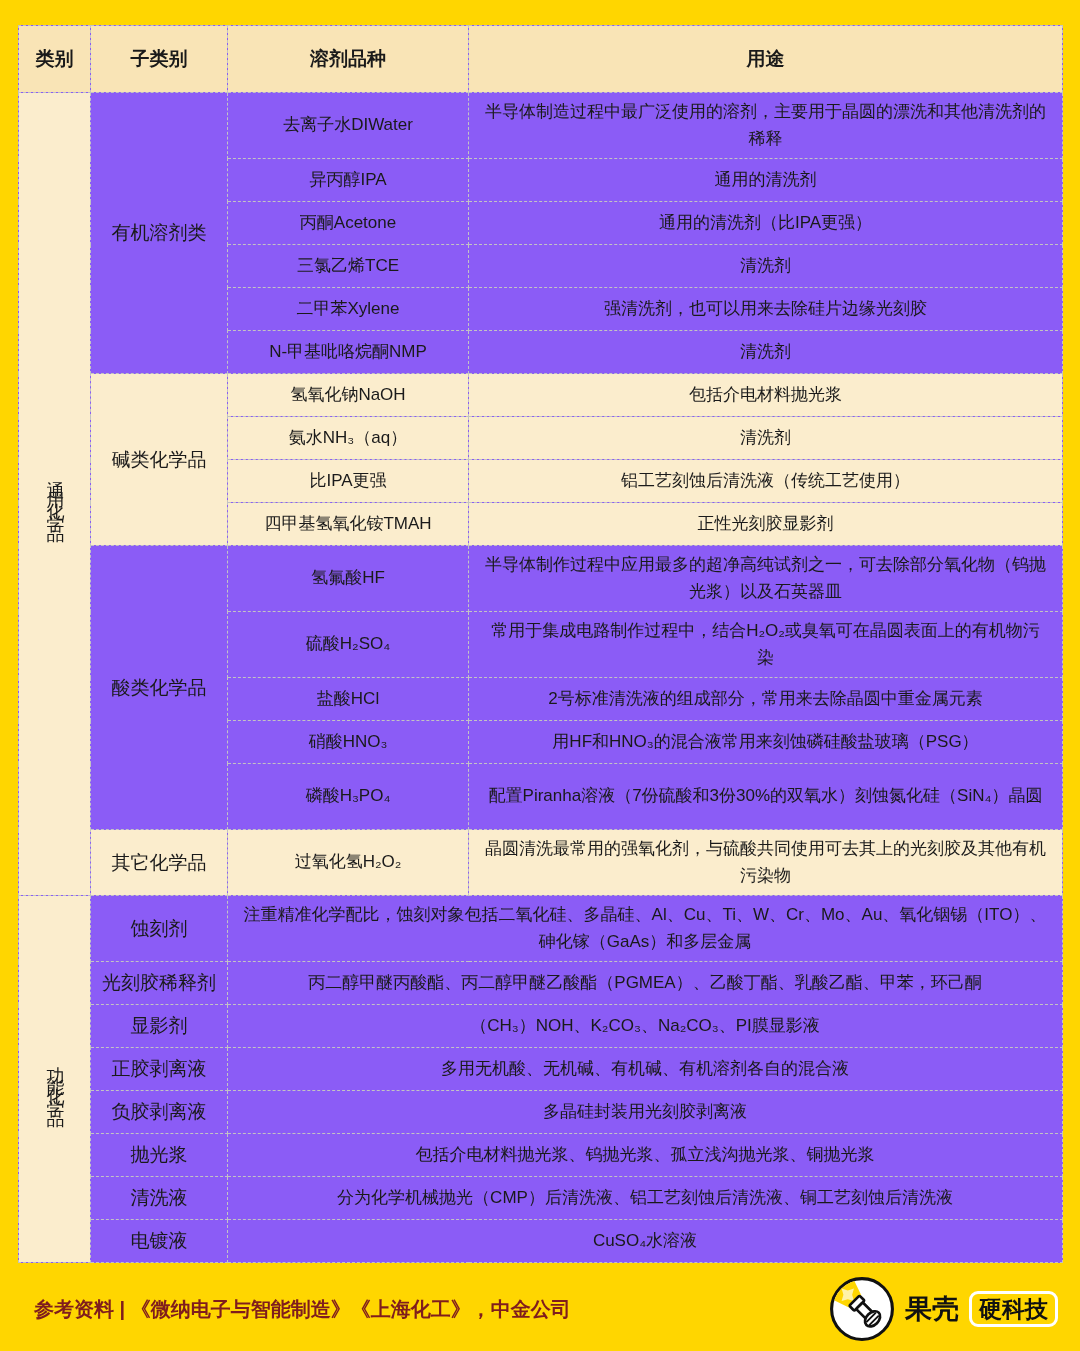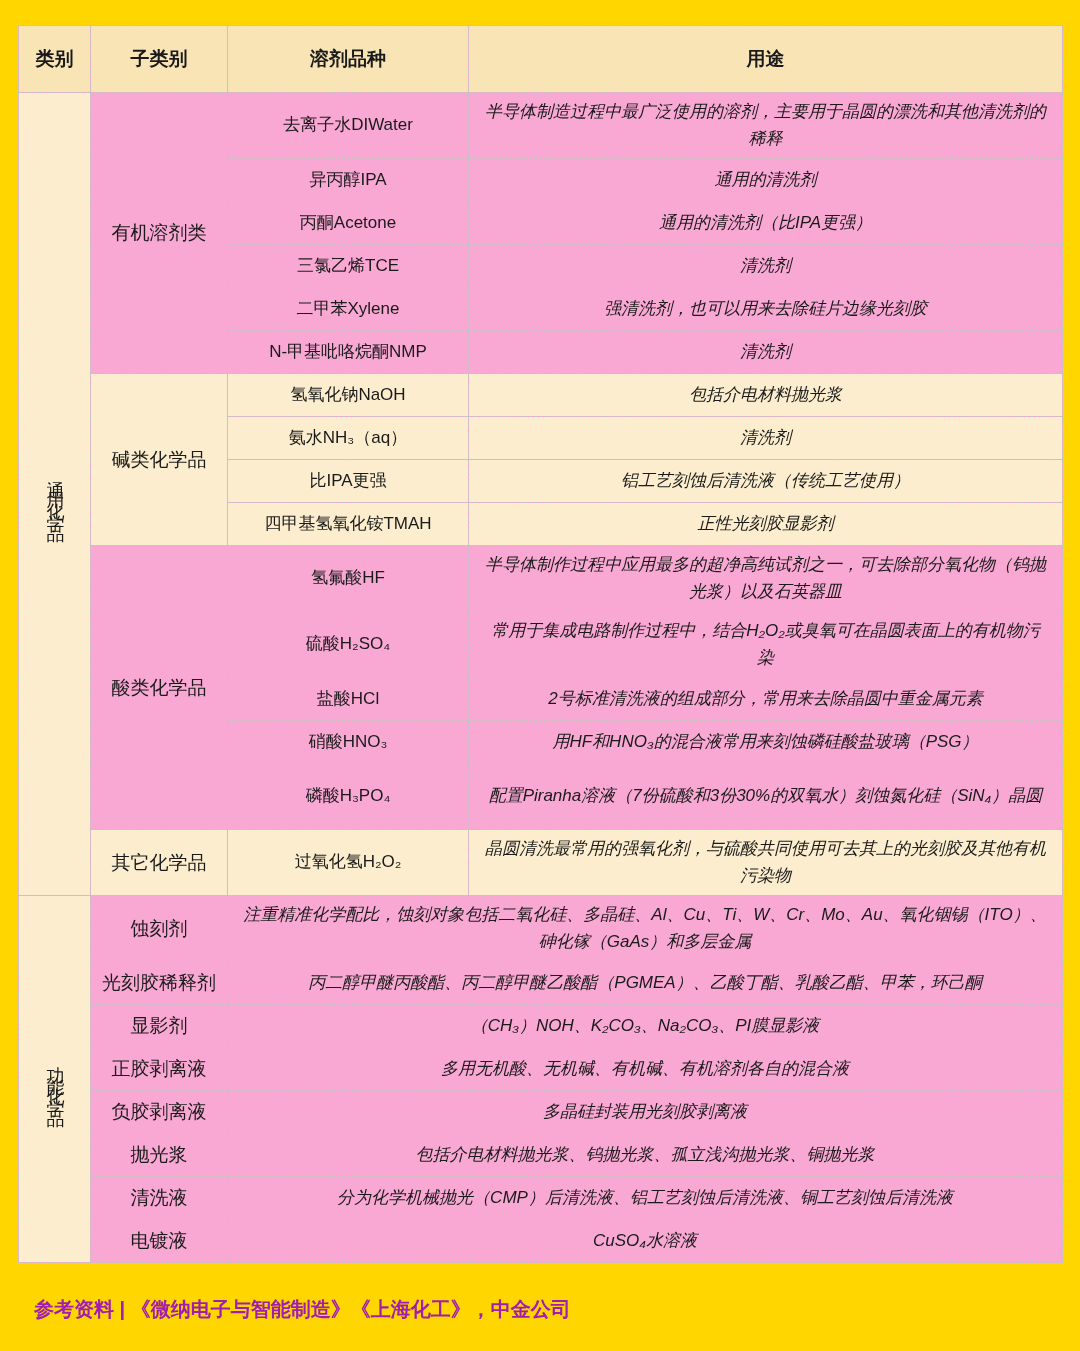--- a/index.html
+++ b/index.html
@@ -3,43 +3,43 @@
 <meta charset="utf-8">
 <style>
   html,body{margin:0;padding:0;}
   body{
     width:1080px;height:1351px;box-sizing:border-box;
     background:var(--frame,#FFD600);
     padding:25px 18px 0;
     font-family:"Liberation Sans",sans-serif;
     color:var(--text,#1a1a1a);
   }
-  table{border-collapse:collapse;width:1044px;table-layout:fixed;background:#f9a8d4;}
+  table{border-collapse:collapse;width:1044px;table-layout:fixed;background:#8b5cf6;}
   th,td{
     border:1px dashed #c3c3c3;
     text-align:center;vertical-align:middle;
     padding:2px 8px;font-size:17px;line-height:1.55;
     overflow:hidden;
   }
   thead th{height:62px;background:var(--header_bg,#F9E4B6);font-size:19px;font-weight:700;}
   tr.single{height:43px;}
   tr.double{height:66px;}
   td.hl{background:var(--hl_bg,#FBEDCD);}
   td.cat{background:var(--hl_bg,#FBEDCD);padding:0;}
   .vtext{
     writing-mode:vertical-rl;text-orientation:upright;
     letter-spacing:11px;font-size:18px;margin:0 auto;
   }
   td.sub{font-size:19px;}
-  td.use{padding:4px 14px;font-style:italic;}
+  td.use{padding:4px 14px;}
   .footer{
     height:92px;display:flex;align-items:center;justify-content:space-between;
     padding:0 4px 0 16px;
   }
-  .ref{font-size:20px;font-weight:600;color:#a21caf;}
+  .ref{font-size:20px;font-weight:600;color:#7f1d1d;}
   .brand{display:flex;align-items:center;gap:10px;}
   .brand-name{font-size:27px;font-weight:700;color:#111;}
   .brand-sub{
     font-size:23px;font-weight:800;color:#111;
     border:3px solid #fff;border-radius:9px;padding:1px 7px;line-height:1.25;
   }
   .logo-svg{display:block;}
 </style>
 </head>
 <body>
@@ -169,13 +169,35 @@
     </tr>
     <tr class="single">
       <td class="sub">电镀液</td>
       <td class="use" colspan="2">CuSO₄水溶液</td>
     </tr>
   </tbody>
 </table>
 
 <div class="footer">
   <div class="ref">参考资料 | 《微纳电子与智能制造》《上海化工》，中金公司</div>
+  <div class="brand">
+    <svg class="logo-svg" width="66" height="66" viewBox="0 0 64 64" aria-hidden="true">
+      <defs>
+          <clipPath id="lc">
+            <circle cx="32" cy="32" r="28.2"></circle>
+          </clipPath>
+        </defs>
+      <circle cx="32" cy="32" r="29.5" fill="#ffffff" stroke="#111111" stroke-width="3"></circle>
+      <g clip-path="url(#lc)">
+        <g transform="rotate(-45 32 32)">
+          <path d="M24 22 L41 22 L50 -4 L15 -4 Z" fill="#FFD600"></path>
+          <path d="M32 4 l3 5.5 5.5 3 -5.5 3 -3 5.5 -3 -5.5 -5.5 -3 5.5 -3 Z" fill="#FFF2A8"></path>
+          <rect x="25.5" y="21" width="14" height="7" rx="1.5" fill="#ffffff" stroke="#111111" stroke-width="2.6"></rect>
+          <rect x="28" y="28" width="9" height="15" rx="1.5" fill="#ffffff" stroke="#111111" stroke-width="2.6"></rect>
+          <ellipse cx="32.5" cy="46" rx="8.5" ry="6" fill="#ffffff" stroke="#111111" stroke-width="2.6"></ellipse>
+          <path d="M26 44 h13 M26 48 h13" stroke="#111111" stroke-width="1.8" fill="none"></path>
+        </g>
+      </g>
+    </svg>
+    <span class="brand-name">果壳</span>
+    <span class="brand-sub">硬科技</span>
+  </div>
 </div>
 
 </body></html>

